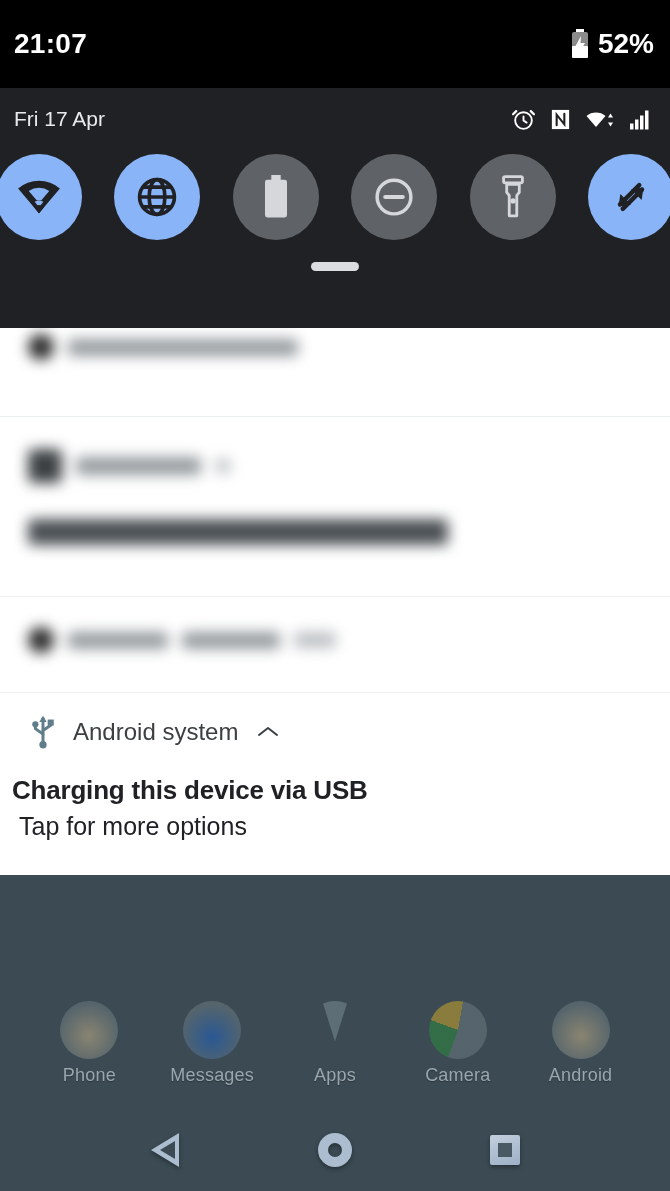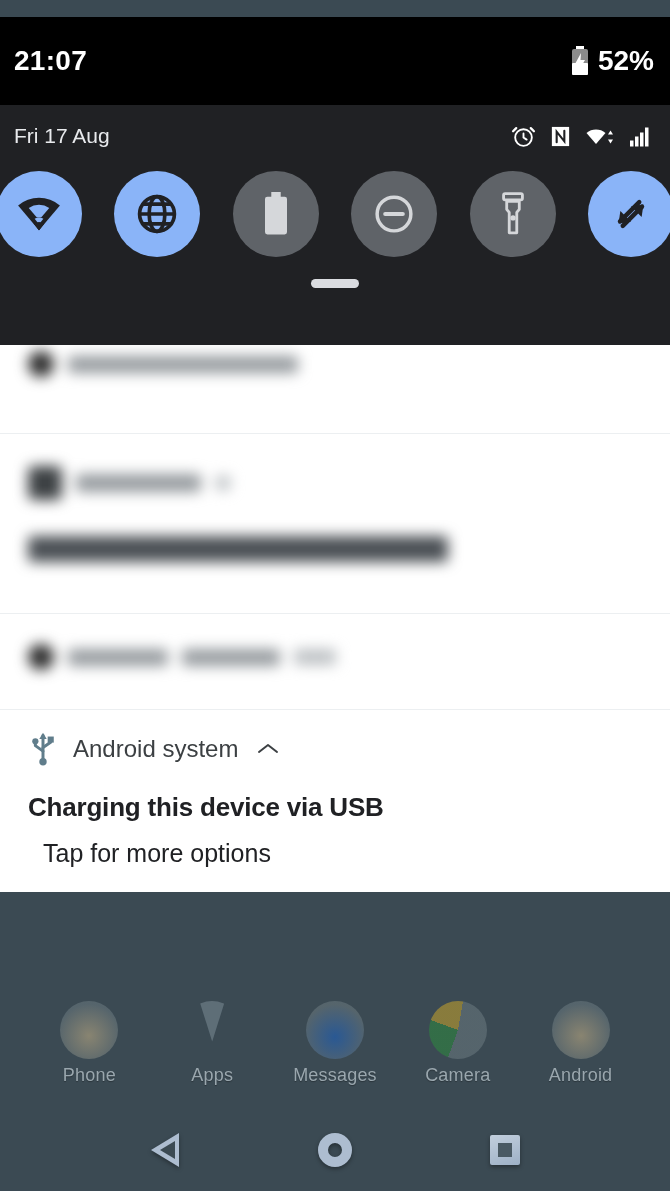--- a/index.html
+++ b/index.html
@@ -71,21 +71,21 @@
     background:linear-gradient(160deg,#c2cfdd,#9db0c6);
     position:relative; border-radius:2px;
     filter:drop-shadow(0 2px 2px rgba(0,0,0,.35));
   }
   .nav-recents::after {
     content:""; position:absolute; inset:8px;
     background:#4a5a64;
   }
 
   
-  .shade { position:absolute; left:0; top:17px; width:670px; height:1037px; }
+  .shade { position:absolute; left:0; top:0; width:670px; height:1037px; }
 
   .statusbar {
     height:88px; background:#000;
     display:flex; align-items:center; justify-content:space-between;
     padding:0 16px 0 14px;
   }
   .sb-time { color:#fff; font-size:28px; font-weight:bold; letter-spacing:.3px; }
   .sb-right { display:flex; align-items:center; gap:7px; }
   .sb-batt-pct { color:#fff; font-size:28px; font-weight:bold; }
 
@@ -136,45 +136,45 @@
   .blur-text.light { background:#b6babe; }
   .blur-title { height:26px; background:#4a4f54; border-radius:4px; }
 
   
   .sysnotif { padding:22px 0 34px 0; }
   .sys-header { display:flex; align-items:center; gap:15px; padding-left:28px; }
   .sys-appname { font-size:24px; color:#3c4043; }
   .sys-chevron { margin-left:4px; }
   .sys-title {
     font-size:26px; font-weight:bold; color:#202124;
-    padding-left:28px; margin-top:26px; letter-spacing:-.2px;
+    padding-left:12px; margin-top:26px; letter-spacing:-.2px;
   }
   .sys-sub {
     font-size:25px; color:#202124;
-    padding-left:43px; margin-top:16px;
+    padding-left:19px; margin-top:6px;
   }
 </style>
 </head>
 <body>
 
 <div id="screen">
 
   <div class="homescreen">
     <div class="dock">
       <div class="dock-item">
         <div class="dock-icon ic-phone"></div>
         <div class="dock-label">Phone</div>
       </div>
       <div class="dock-item">
+        <div class="dock-icon ic-messages"></div>
+        <div class="dock-label">Messages</div>
+      </div>
+      <div class="dock-item">
         <div class="dock-icon ic-apps"></div>
         <div class="dock-label">Apps</div>
-      </div>
-      <div class="dock-item">
-        <div class="dock-icon ic-messages"></div>
-        <div class="dock-label">Messages</div>
       </div>
       <div class="dock-item">
         <div class="dock-icon ic-chrome"></div>
         <div class="dock-label">Camera</div>
       </div>
       <div class="dock-item">
         <div class="dock-icon ic-camera"></div>
         <div class="dock-label">Android</div>
       </div>
     </div>
@@ -202,21 +202,21 @@
           <rect x="3" y="3" width="16" height="26" rx="2" fill="#8b8b8b"></rect>
           <rect x="3" y="17" width="16" height="12" rx="1" fill="#fff"></rect>
           <polygon points="12,7 6,18 10,18 9,26 16,14 11.5,14" fill="#fff"></polygon>
         </svg>
         <div class="sb-batt-pct">52%</div>
       </div>
     </div>
 
     <div class="qs-panel">
       <div class="qs-daterow">
-        <div class="qs-date">Fri 17 Aug</div>
+        <div class="qs-date">Fri 17 Apr</div>
         <div class="qs-icons">
           <svg width="25" height="25" viewBox="0 0 24 24">
             <circle cx="12" cy="13" r="8" fill="none" stroke="#fff" stroke-width="1.8"></circle>
             <path d="M12 9v4l3 2" stroke="#fff" stroke-width="1.8" fill="none" stroke-linecap="round"></path>
             <path d="M5 4l-3 3M19 4l3 3" stroke="#fff" stroke-width="2.2" stroke-linecap="round"></path>
           </svg>
           <svg width="23" height="25" viewBox="0 0 24 24">
             <rect x="3" y="2" width="18" height="20" fill="#fff"></rect>
             <path d="M8 18V7l8 10V6" stroke="#202124" stroke-width="2.2" fill="none" stroke-linecap="round"></path>
           </svg>

